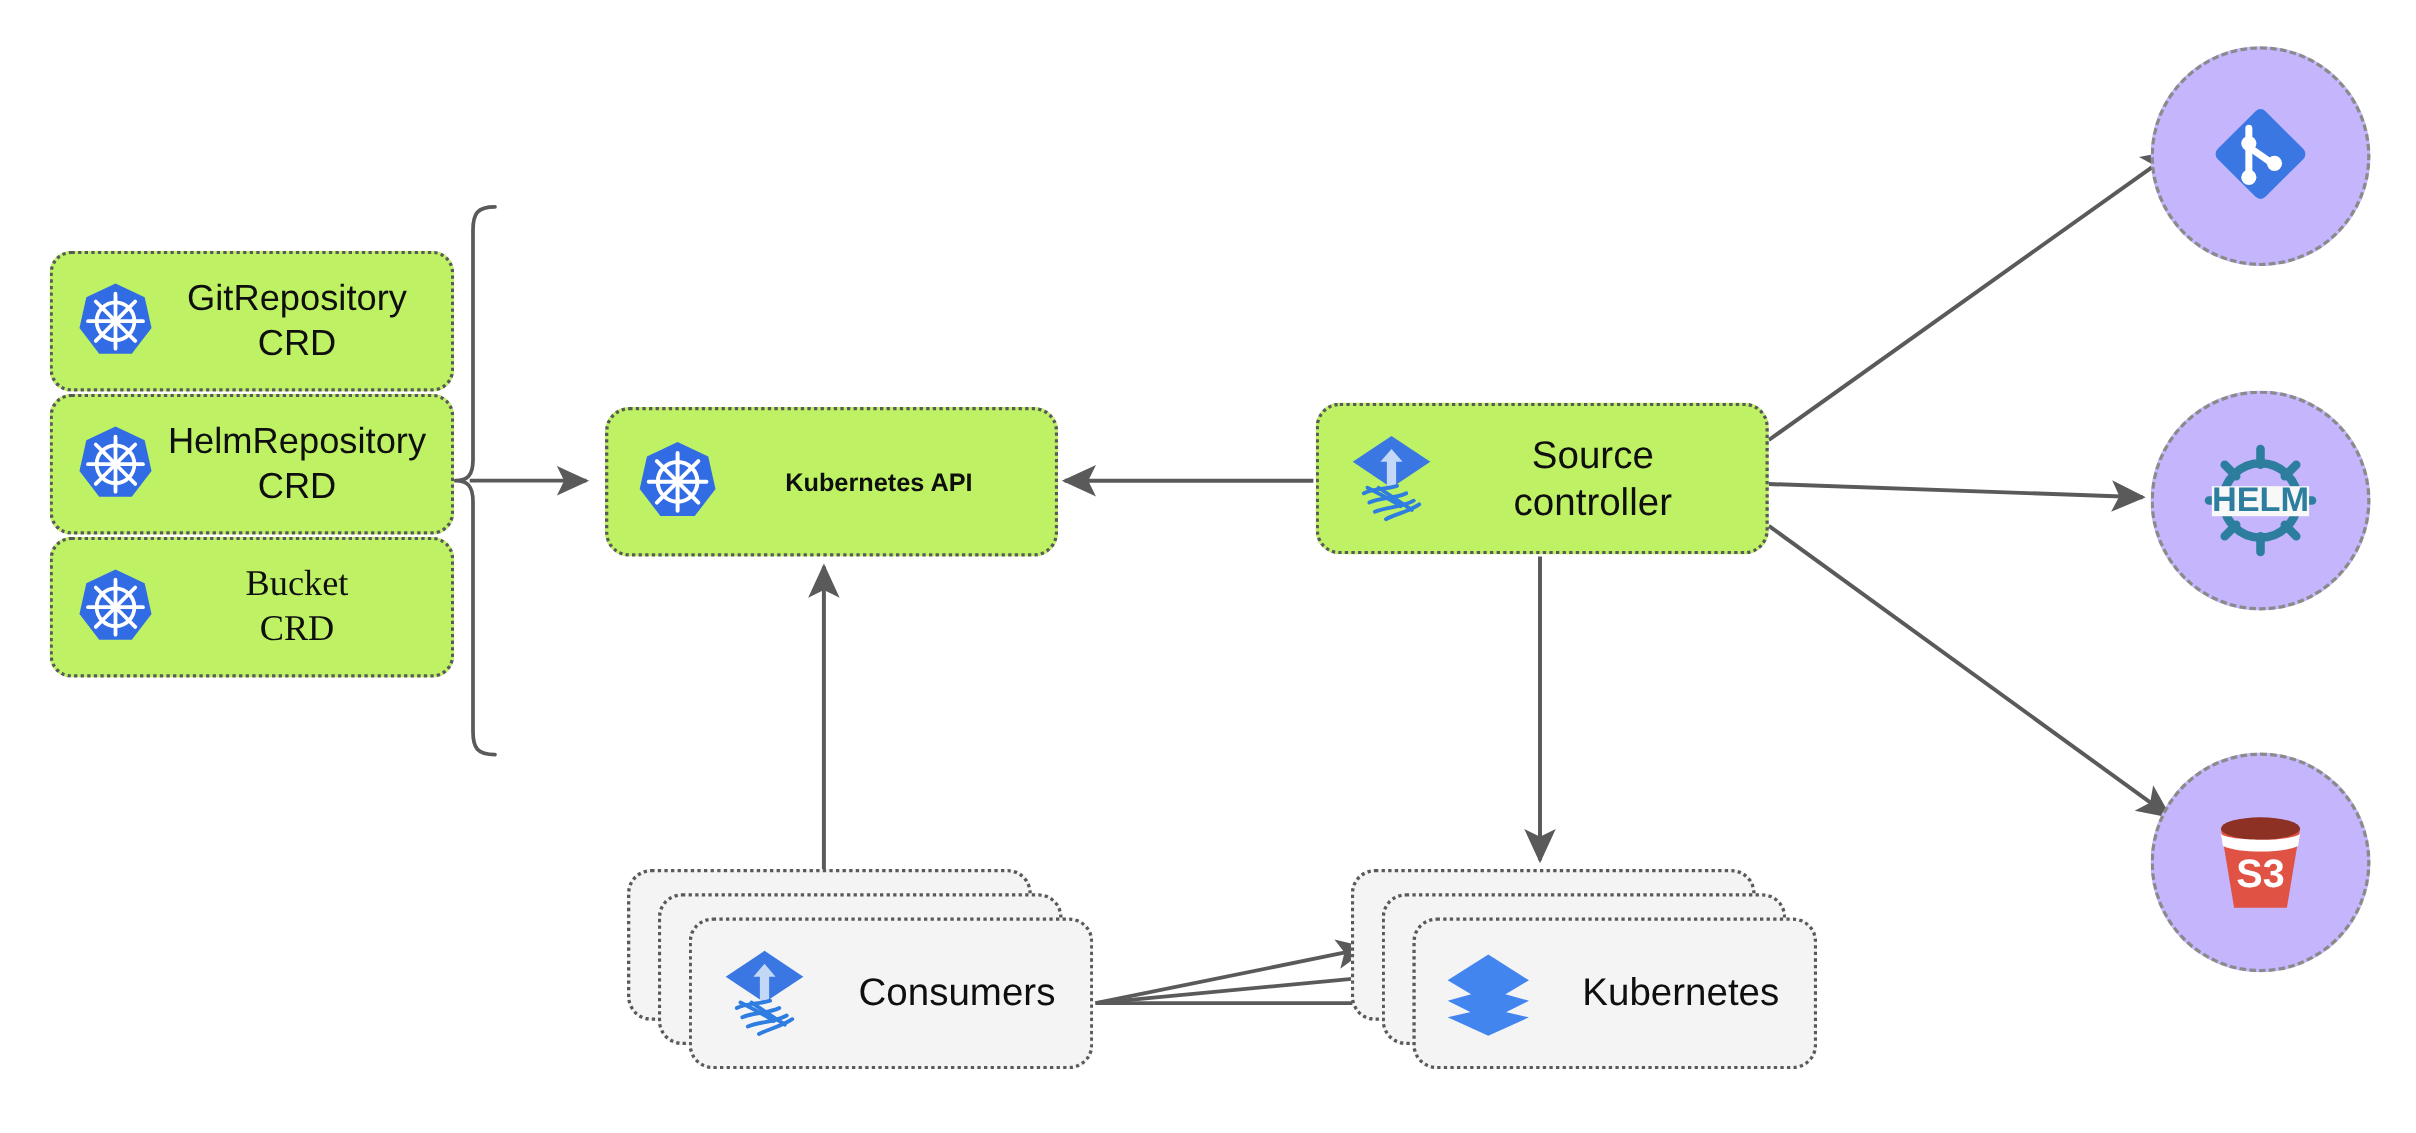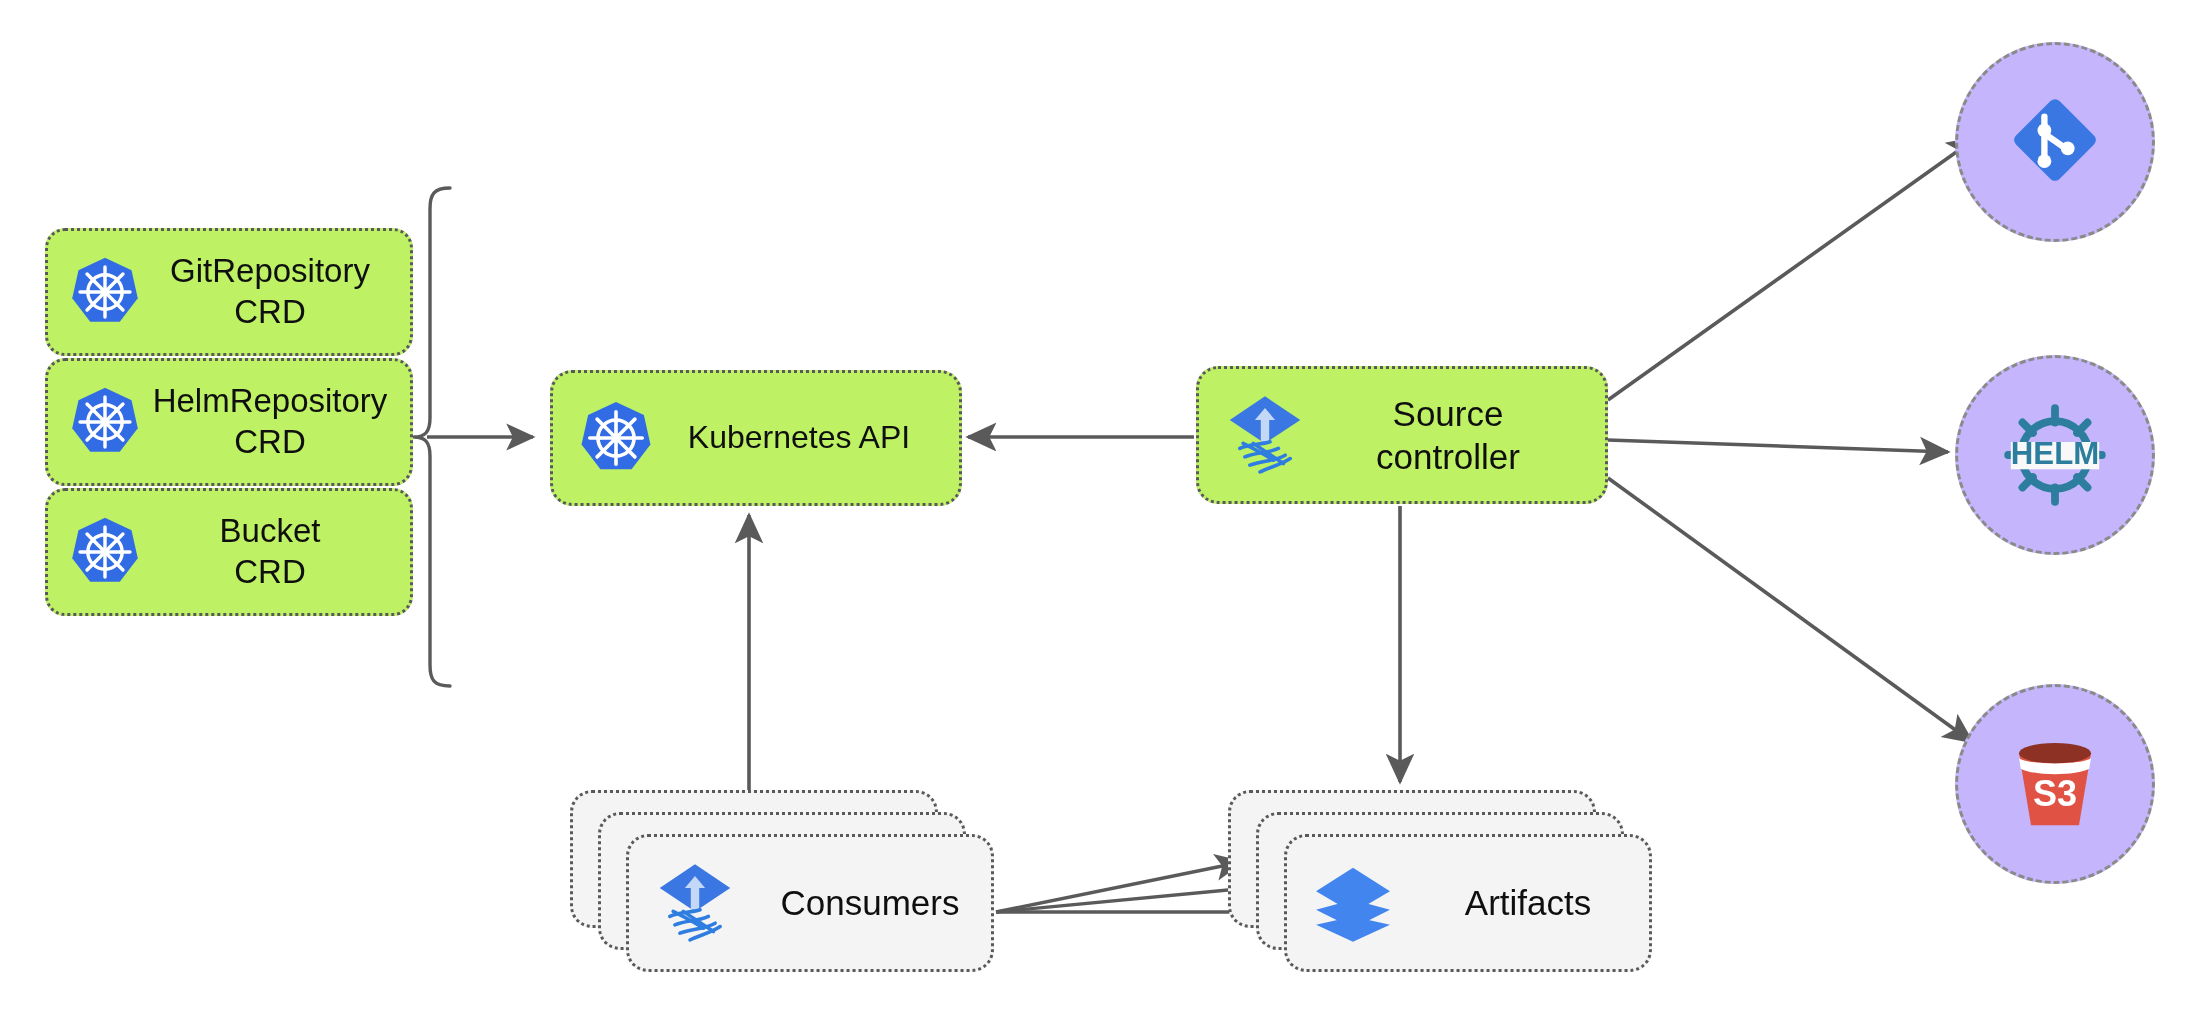--- a/index.html
+++ b/index.html
@@ -56,21 +56,21 @@
   .crd-box .icon-slot { width: 78px; height: 78px; }
 
   
   #k8s-api {
     left: 550px;
     top: 370px;
     width: 412px;
     height: 136px;
     padding: 0 18px 0 22px;
   }
-  #k8s-api .label { font-size: 32px; }
+  #k8s-api .label { font-size: 23px; font-weight: bold; }
   #k8s-api .icon-slot { width: 82px; height: 82px; }
 
   
   #source-controller {
     left: 1196px;
     top: 366px;
     width: 412px;
     height: 138px;
     padding: 0 16px 0 24px;
   }
@@ -225,21 +225,21 @@
           <line x1="36" y1="36" x2="64" y2="64"></line>
           <line x1="64" y1="36" x2="36" y2="64"></line>
         </g>
         <circle cx="50" cy="50" r="5.5" fill="#ffffff"></circle>
       </svg>
     </span>
     <span class="label">HelmRepository
 CRD</span>
   </div>
 
-  <div class="node crd-box" style="top:488px;">
+  <div class="node crd-box" style="top:488px;font-family:Liberation Serif, serif;">
     <span class="icon-slot">
       <svg viewBox="0 0 100 100" width="78" height="78" xmlns="http://www.w3.org/2000/svg">
         <polygon points="50,6 84,22 92,58 69,88 31,88 8,58 16,22" fill="#326ce5"></polygon>
         <g fill="none" stroke="#ffffff" stroke-width="4.4" stroke-linecap="round">
           <circle cx="50" cy="50" r="22"></circle>
           <line x1="50" y1="18" x2="50" y2="30"></line>
           <line x1="50" y1="70" x2="50" y2="82"></line>
           <line x1="18" y1="50" x2="30" y2="50"></line>
           <line x1="70" y1="50" x2="82" y2="50"></line>
           <line x1="27" y1="27" x2="36" y2="36"></line>
@@ -330,21 +330,21 @@
     <div class="card back"></div>
     <div class="card mid"></div>
     <div class="card front">
       <span class="icon-slot">
         <svg viewBox="0 0 100 100" width="84" height="84" xmlns="http://www.w3.org/2000/svg">
           <polygon points="50,8 94,36 50,62 6,36" fill="#4285ef"></polygon>
           <polygon points="50,46 94,58 50,80 6,58" fill="#4285ef"></polygon>
           <polygon points="50,66 94,76 50,96 6,76" fill="#4285ef"></polygon>
         </svg>
       </span>
-      <span class="label">Artifacts</span>
+      <span class="label">Kubernetes</span>
     </div>
   </div>
 
   <div class="circle-node" id="git-circle">
     <span>
       <svg viewBox="0 0 100 100" width="106" height="106" xmlns="http://www.w3.org/2000/svg">
         <rect x="21" y="21" width="58" height="58" rx="6" ry="6" fill="#3b77e3" transform="rotate(45 50 50)"></rect>
         <g stroke="#ffffff" stroke-width="6" fill="none" stroke-linecap="round">
           <line x1="40" y1="28" x2="40" y2="68"></line>
           <path d="M 40 44 L 60 58"></path>

